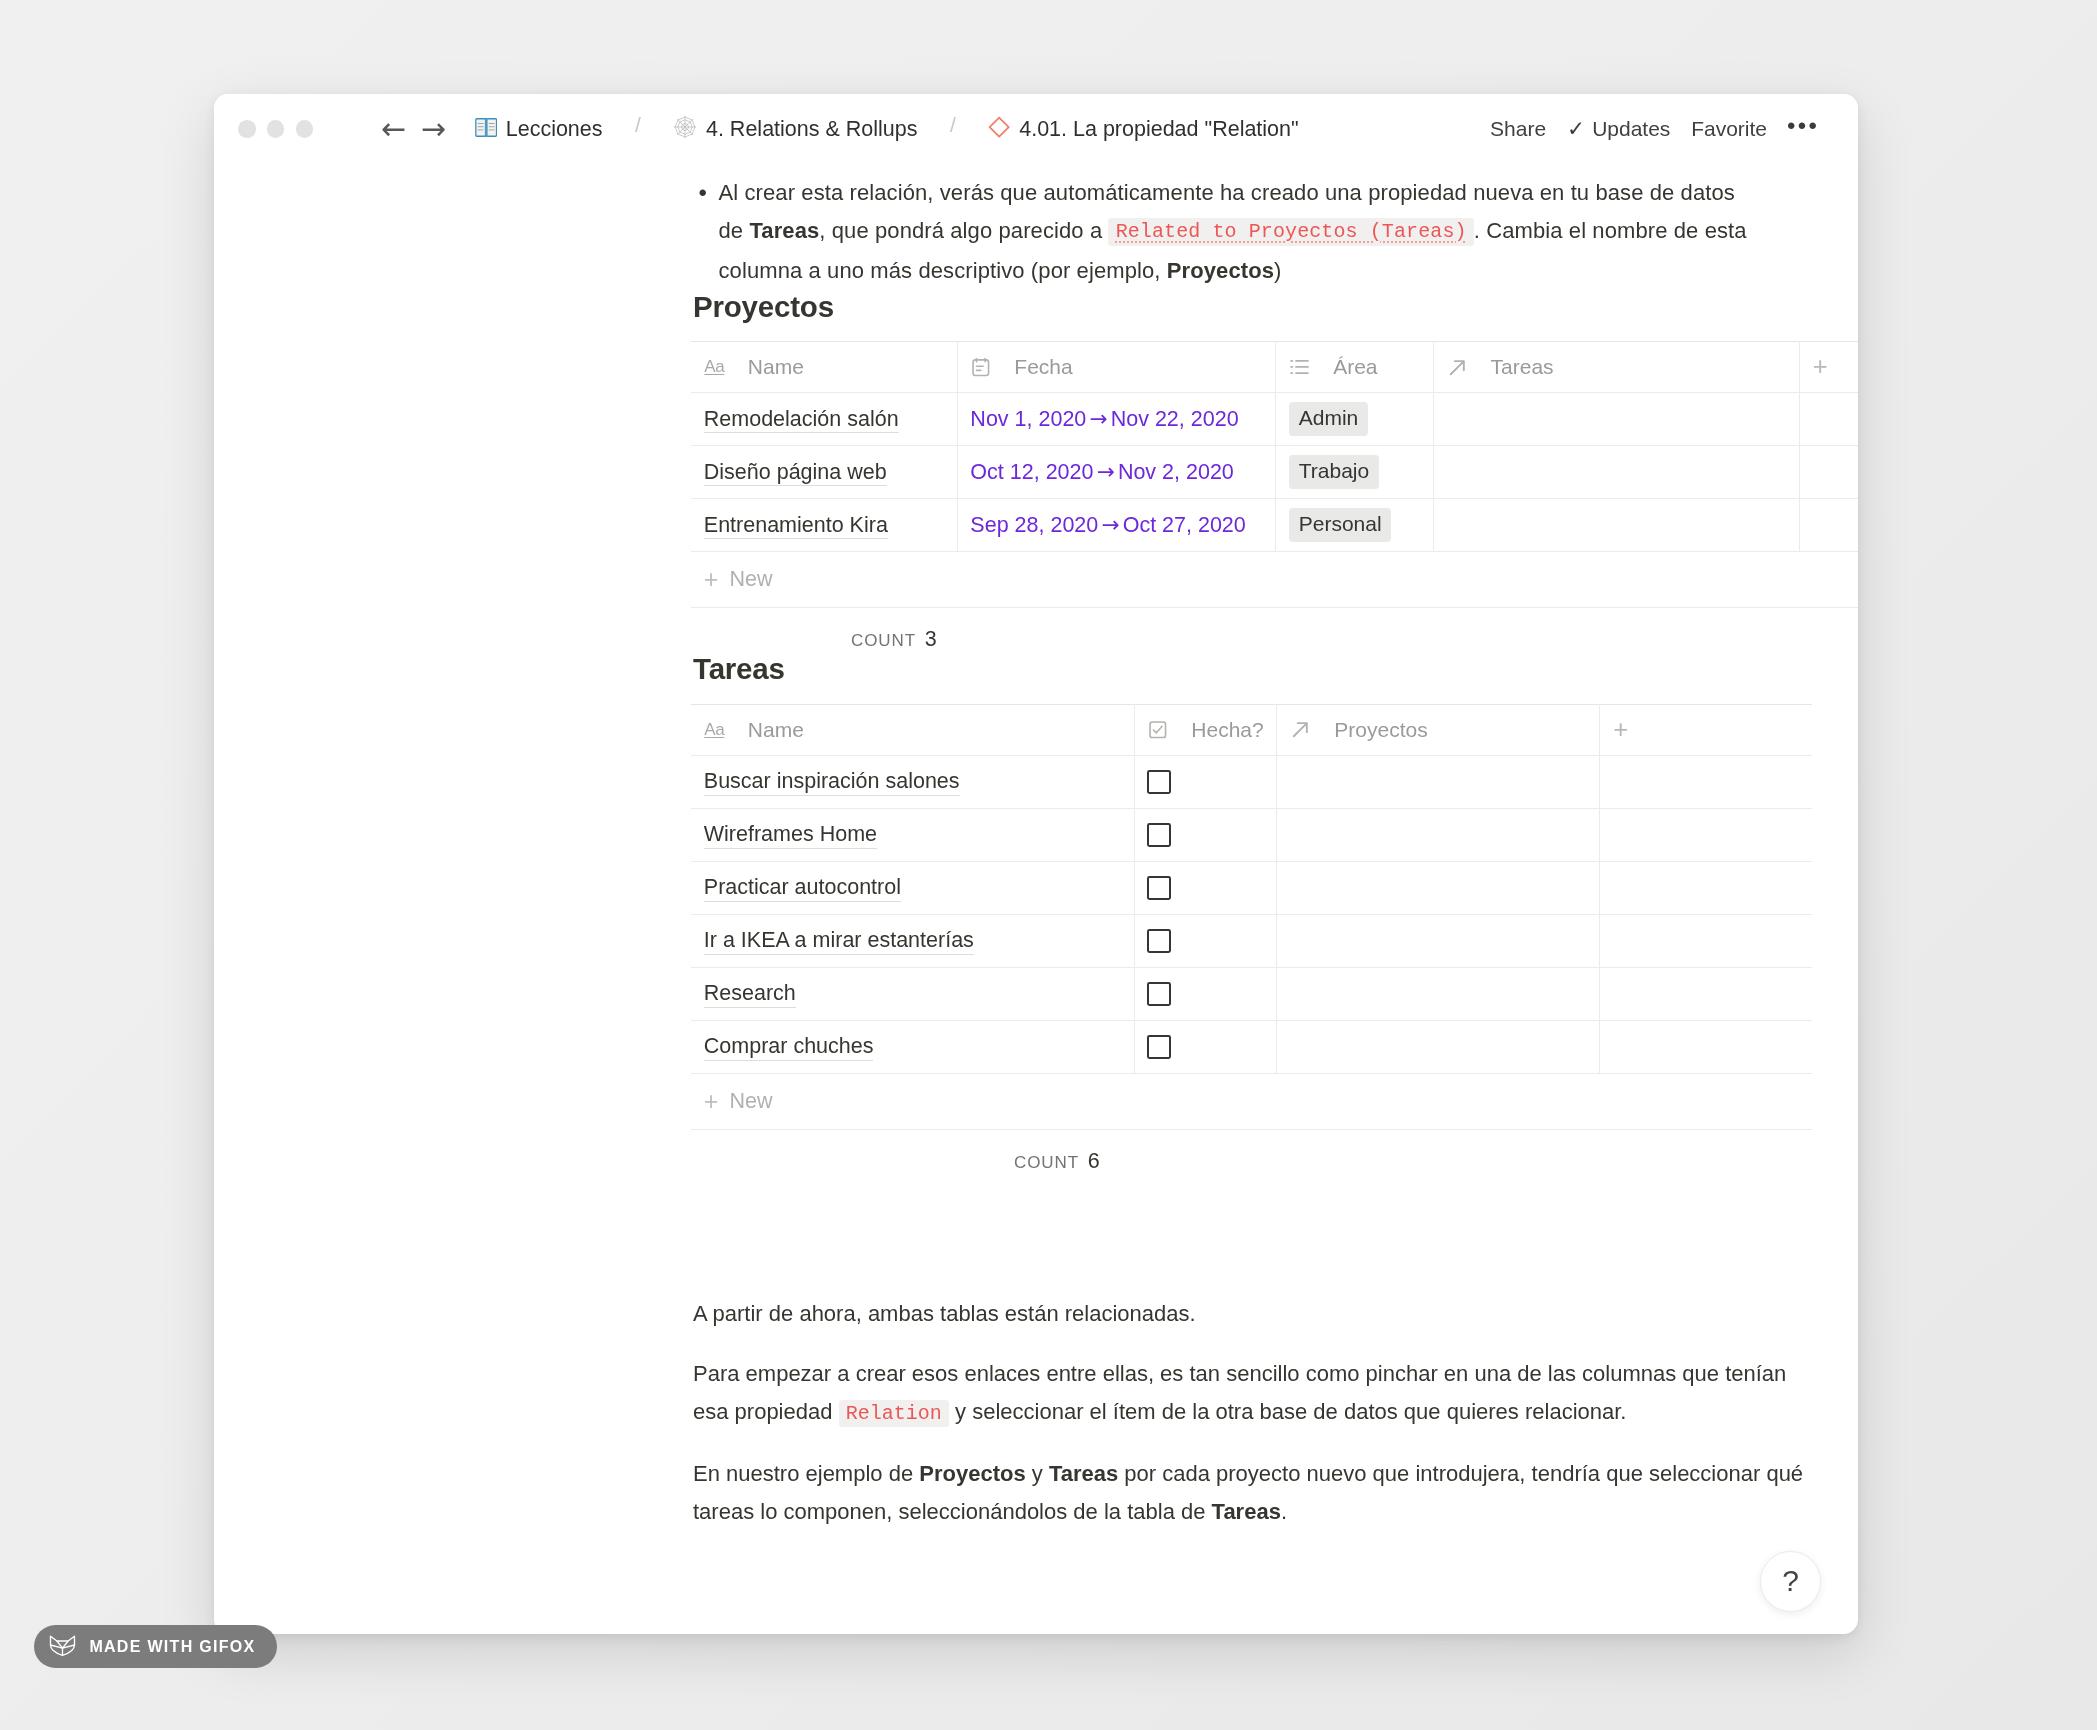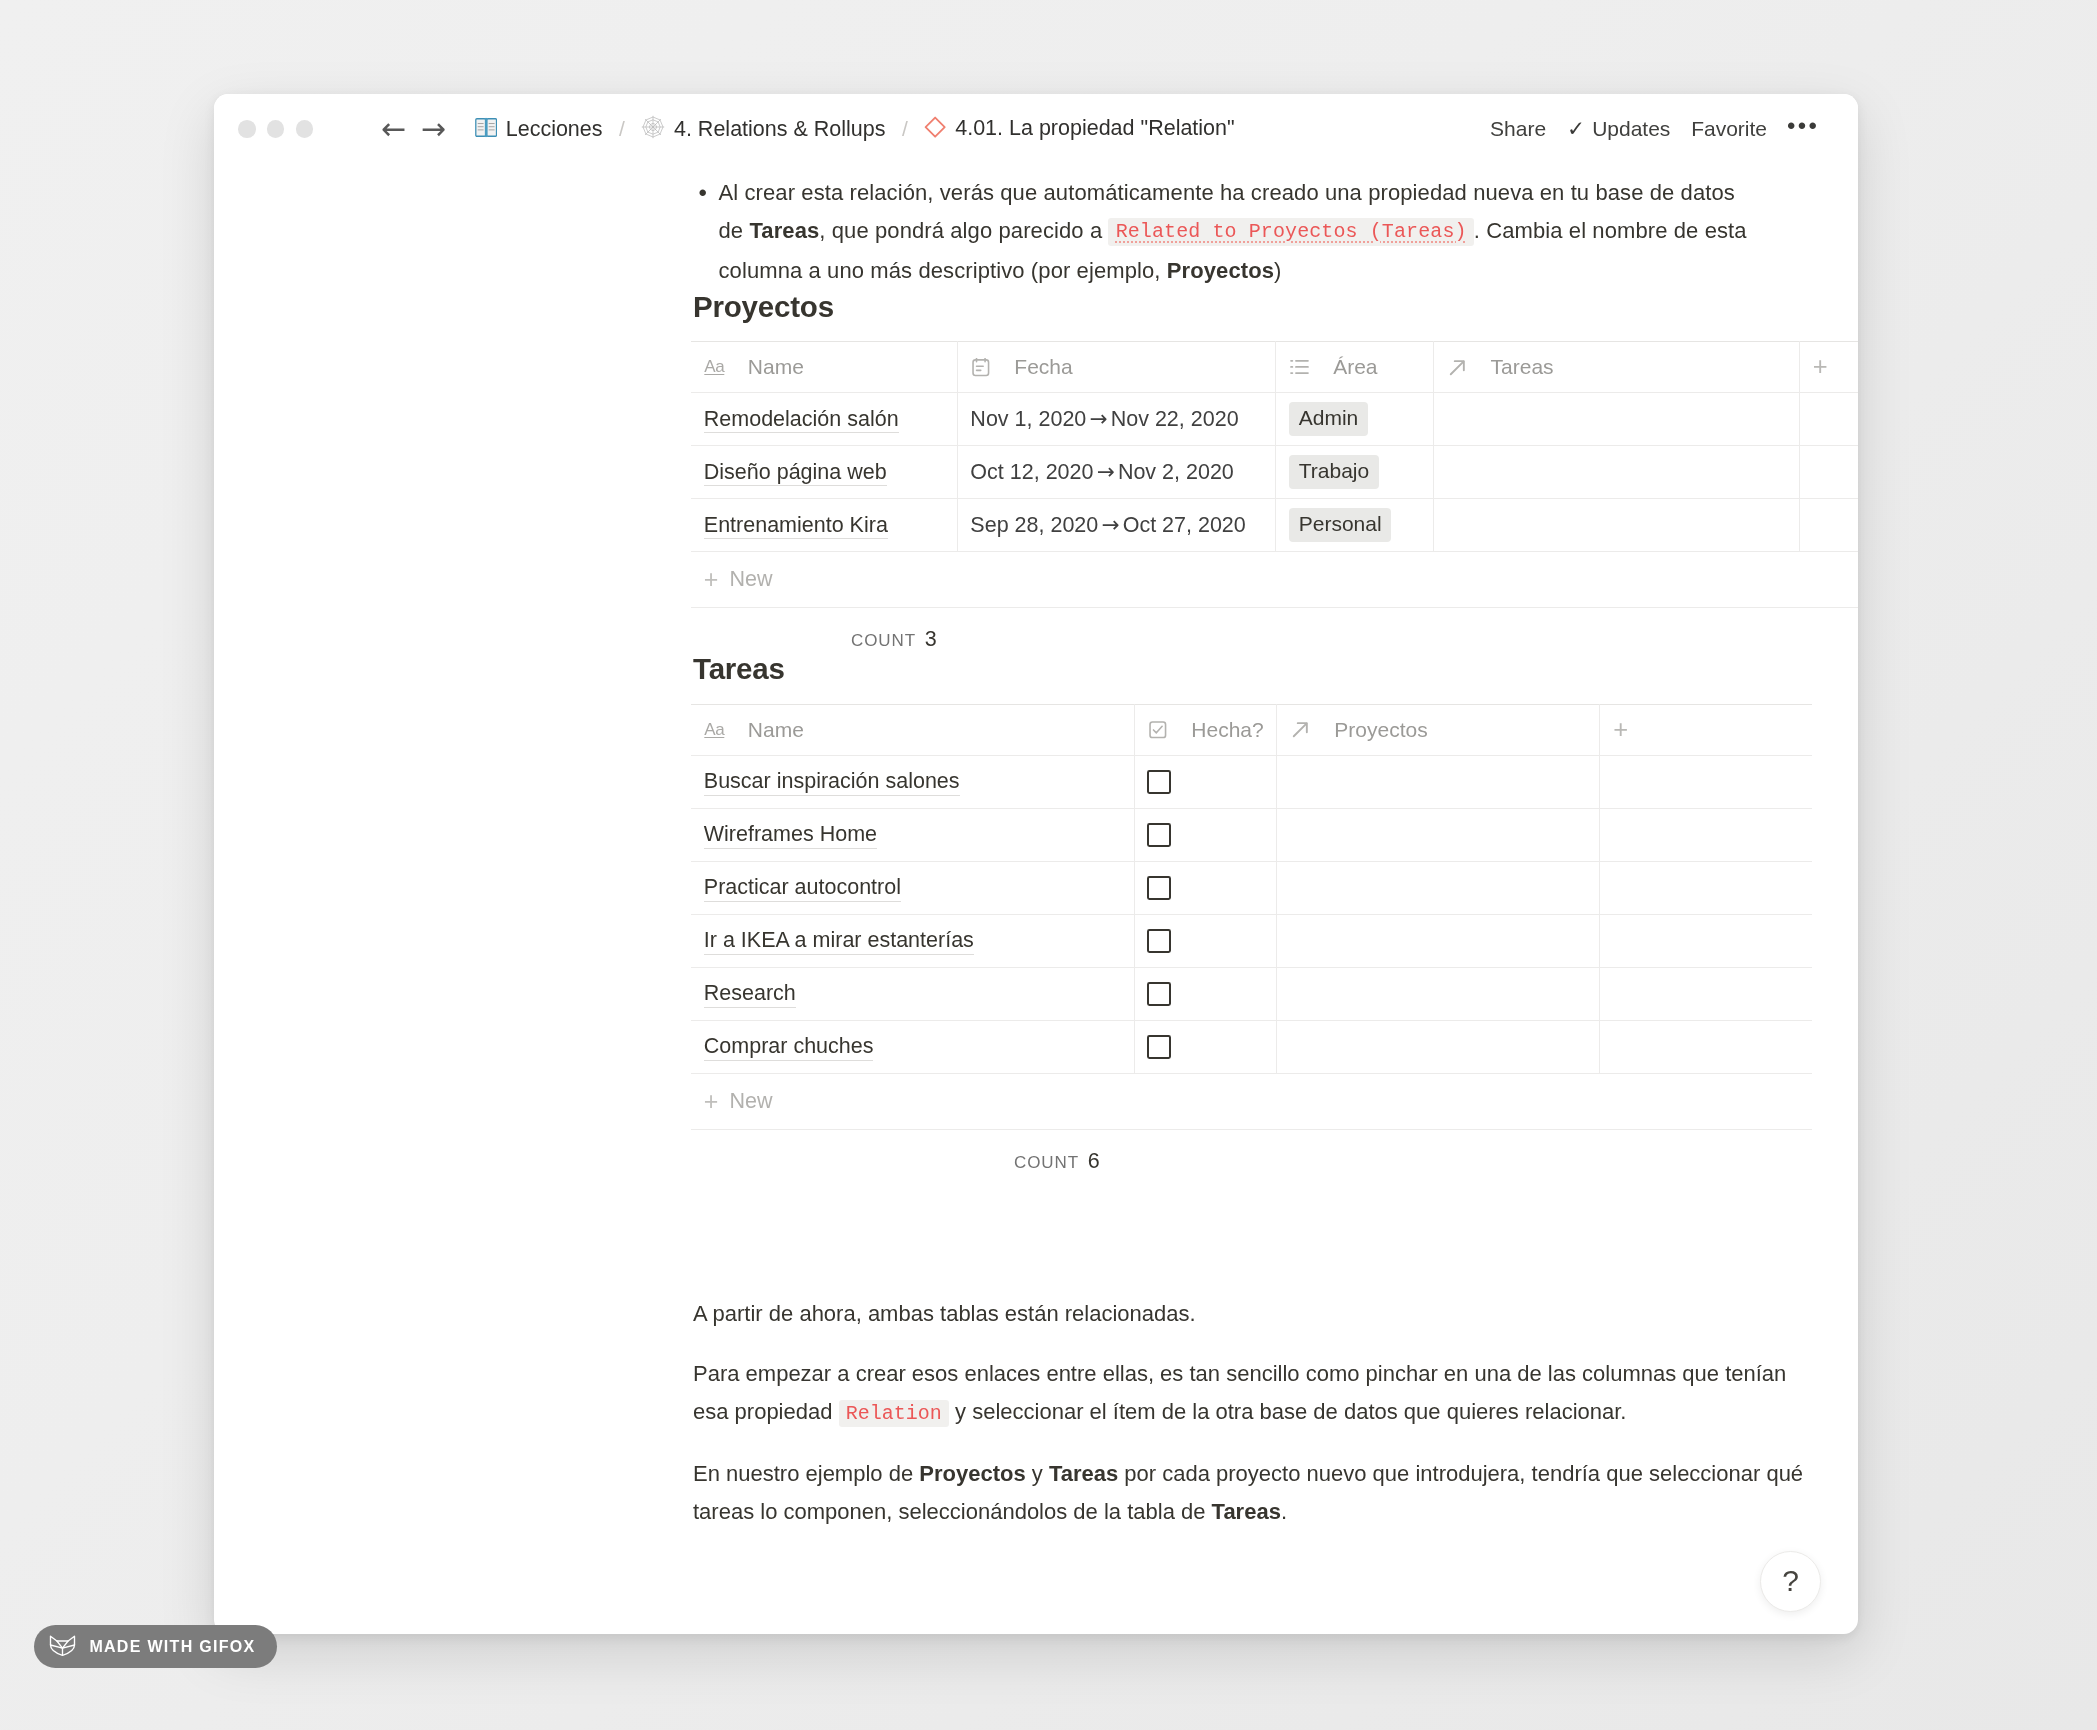--- a/index.html
+++ b/index.html
@@ -76,25 +76,24 @@
     line-height: 1;
     color: #585858;
     margin-right: 14.4px;
     font-family: "DejaVu Sans", sans-serif;
   }
   .navarrow.fwd { margin-right: 24px; }
 
   
   .breadcrumb {
     display: flex;
-    align-items: center;
     font-size: 21.5px;
     color: #31302e;
     white-space: nowrap;
-    gap: 2px;
+    gap: 18px;
   }
   .crumb {
     display: flex;
     align-items: center;
     gap: 8.8px;
     padding: 2.4px 4.8px;
     border-radius: 4px;
   }
   .crumb-emoji {
     font-size: 21px;
@@ -263,21 +262,21 @@
   .cell-title {
     font-size: 21.5px;
     color: #37352f;
     border-bottom: 0.8px solid #dedddb;
     display: inline;
     padding-bottom: 1.6px;
     text-align: right;
   }
   .cell-plain {
     font-size: 21.5px;
-    color: #404040;
+    color: #6d28d9;
   }
   .arrow-mid {
     font-family: "DejaVu Sans", sans-serif;
     padding: 0 3.2px;
   }
 
   .tag {
     display: inline-block;
     background: #e9e9e7;
     color: #37352f;

